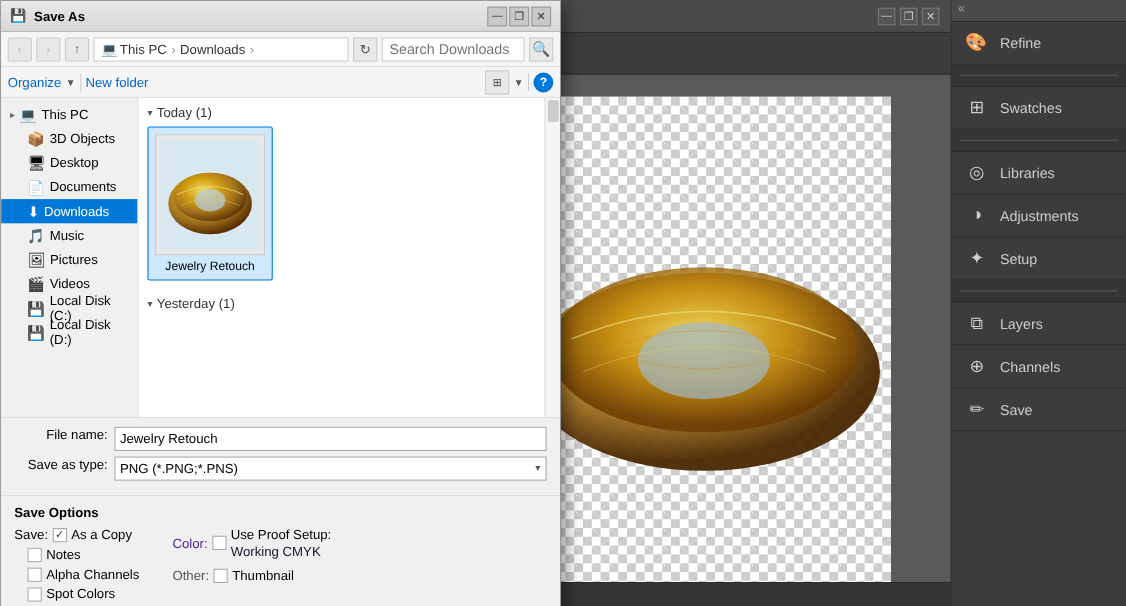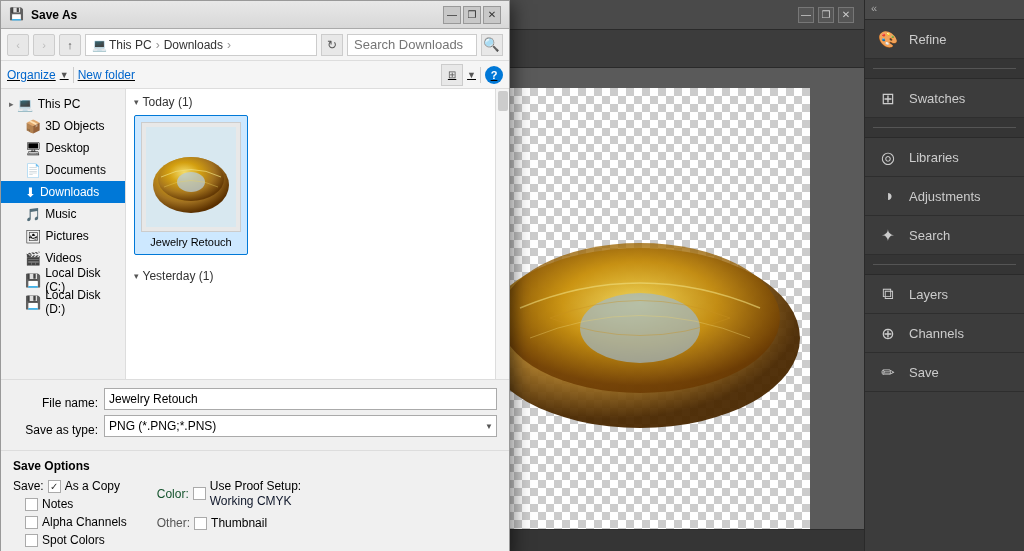--- a/index.html
+++ b/index.html
@@ -264,21 +264,20 @@
 
     
     .dialog-toolbar {
       background: #f5f5f5;
       border-bottom: 1px solid #ddd;
       padding: 2px 6px;
       display: flex;
       align-items: center;
       gap: 4px;
       height: 28px;
-      text-decoration: underline;
     }
     .toolbar-link {
       color: #0066cc;
       font-size: 12px;
       cursor: pointer;
       text-decoration: none;
     }
     .toolbar-sep { width: 1px; height: 16px; background: #ccc; }
     .toolbar-view-btn {
       width: 22px; height: 22px;
@@ -384,21 +383,21 @@
     }
 
     
     .dialog-form {
       padding: 8px 12px;
       background: #f0f0f0;
       border-top: 1px solid #ddd;
     }
     .form-row {
       display: flex;
-      align-items: flex-end;
+      align-items: flex-start;
       margin-bottom: 5px;
       gap: 6px;
     }
     .form-label {
       width: 85px;
       text-align: right;
       font-size: 12px;
       color: #000;
       flex-shrink: 0;
     }
@@ -622,21 +621,21 @@
     <div class="panel-item">
       <span class="panel-icon">◎</span>
       <span>Libraries</span>
     </div>
     <div class="panel-item">
       <span class="panel-icon">◑</span>
       <span>Adjustments</span>
     </div>
     <div class="panel-item">
       <span class="panel-icon">✦</span>
-      <span>Search</span>
+      <span>Setup</span>
     </div>
     <div class="panel-separator">
         <div class="sep-line"></div>
       </div>
     <div class="panel-item">
       <span class="panel-icon">⧉</span>
       <span>Layers</span>
     </div>
     <div class="panel-item">
       <span class="panel-icon">⊕</span>
@@ -833,21 +832,21 @@
             <div class="option-row">
               <div style="width:8px;"></div>
               <div class="checkbox"></div>
               <span>Spot Colors</span>
             </div>
 
           </div>
 
           <div class="options-col" style="margin-left:10px;">
             <div class="option-row">
-              <span style="color:#14532d;">Color:</span>
+              <span style="color:#4c1d95;">Color:</span>
               <div class="checkbox"></div>
               <div style="display:flex;flex-direction:column;gap:1px;">
                 <span>Use Proof Setup:</span>
                 <span style="color:#0f172a;">Working CMYK</span>
               </div>
             </div>
             <div class="option-row" style="margin-top:4px;">
               <span style="color:#555;">Other:</span>
               <div class="checkbox"></div>
               <span>Thumbnail</span>

